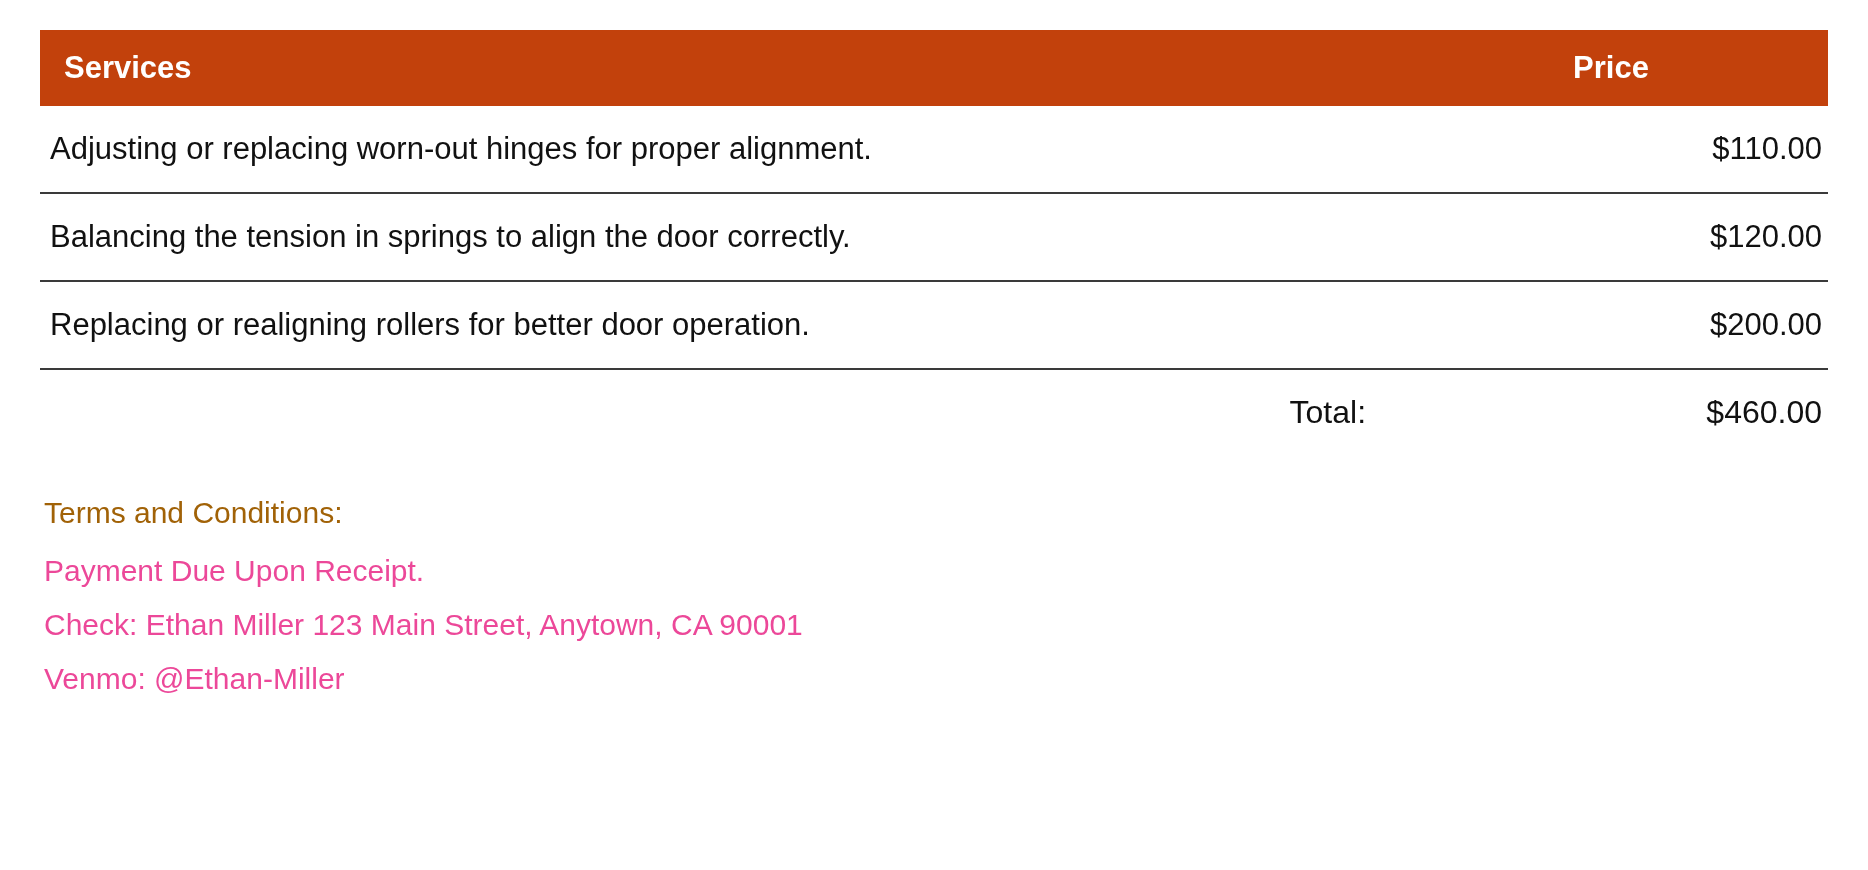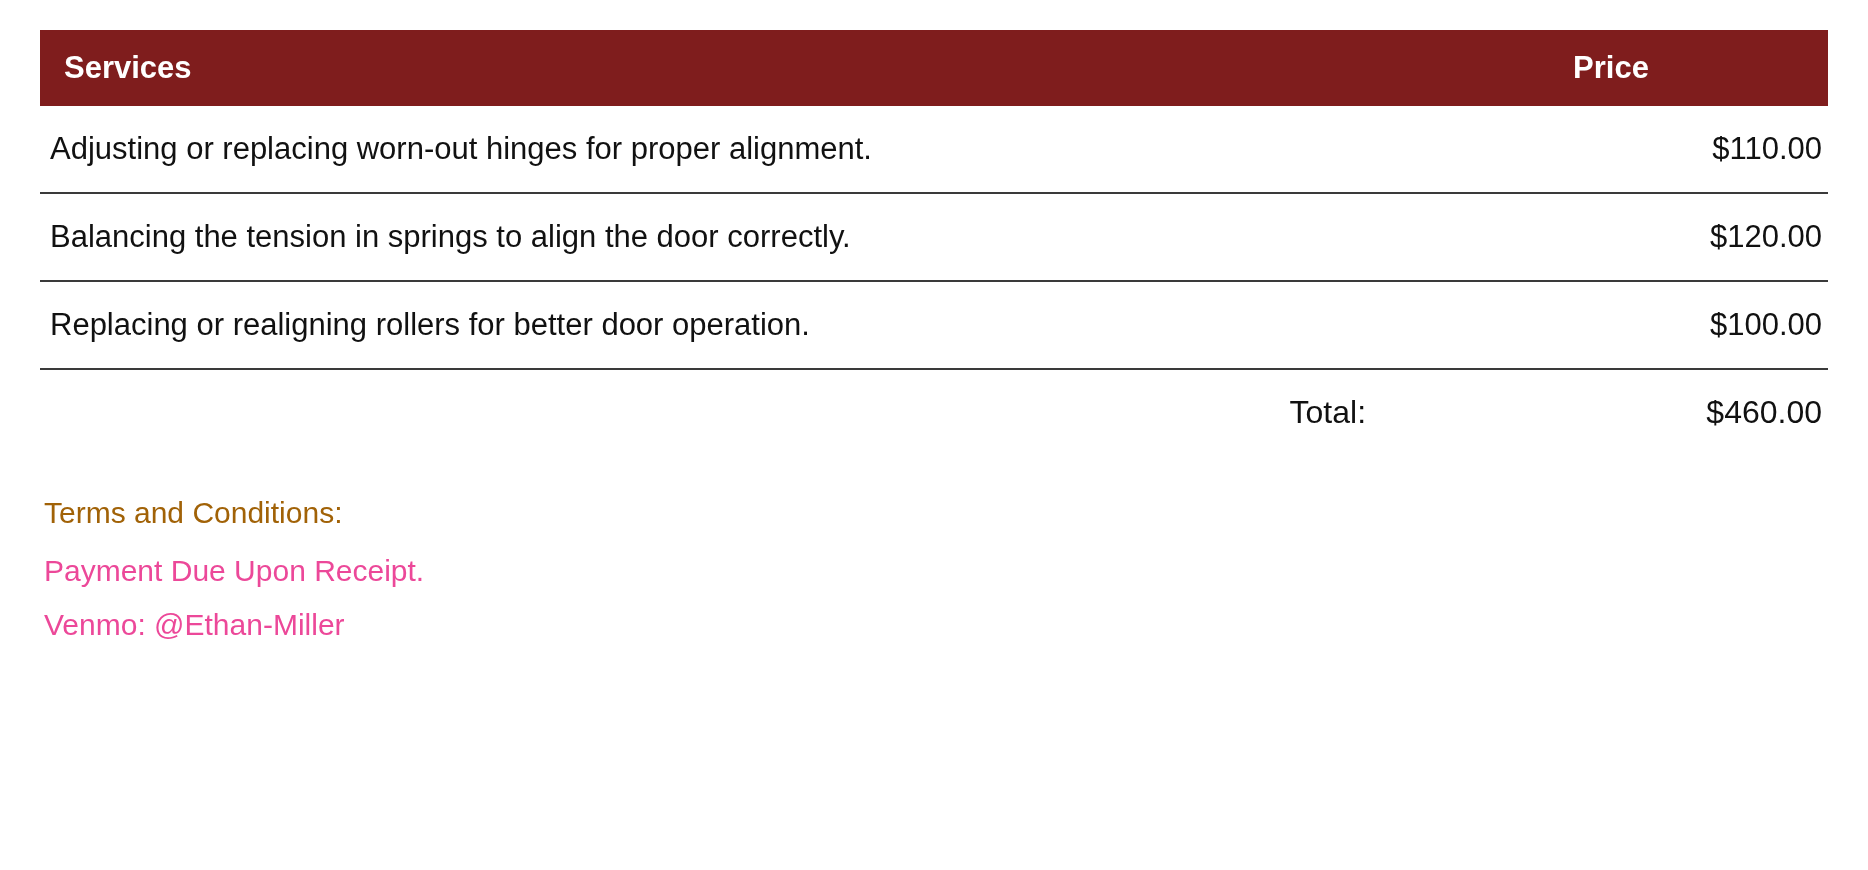--- a/index.html
+++ b/index.html
@@ -25,21 +25,21 @@
     width: 100%;
     border-collapse: collapse;
     table-layout: fixed;
   }
   .services-table th,
   .services-table td {
     padding: 0;
     vertical-align: middle;
   }
   .table-head-row th {
-    background: #7f1d1d;
+    background: #c2410c;
     color: #ffffff;
     font-size: 31px;
     font-weight: bold;
     height: 76px;
     line-height: 76px;
   }
   .th-service {
     text-align: left;
     padding-left: 24px !important;
     width: 78%;
@@ -116,28 +116,29 @@
       <tr class="service-row">
         <td class="td-desc">Adjusting or replacing worn-out hinges for proper alignment.</td>
         <td class="td-price">$110.00</td>
       </tr>
       <tr class="service-row">
         <td class="td-desc">Balancing the tension in springs to align the door correctly.</td>
         <td class="td-price">$120.00</td>
       </tr>
       <tr class="service-row">
         <td class="td-desc">Replacing or realigning rollers for better door operation.</td>
-        <td class="td-price">$100.00</td>
+        <td class="td-price">$200.00</td>
       </tr>
       <tr class="total-row">
         <td class="td-total-label">Total:</td>
         <td class="td-total-value">$460.00</td>
       </tr>
     </tbody>
   </table>
 
   <div class="terms-block">
     <div class="terms-title">Terms and Conditions:</div>
     <div class="terms-line">Payment Due Upon Receipt.</div>
+    <div class="terms-line">Check: Ethan Miller 123 Main Street, Anytown, CA 90001</div>
     <div class="terms-line">Venmo: @Ethan-Miller</div>
   </div>
 
 </div>
 
 </body></html>

